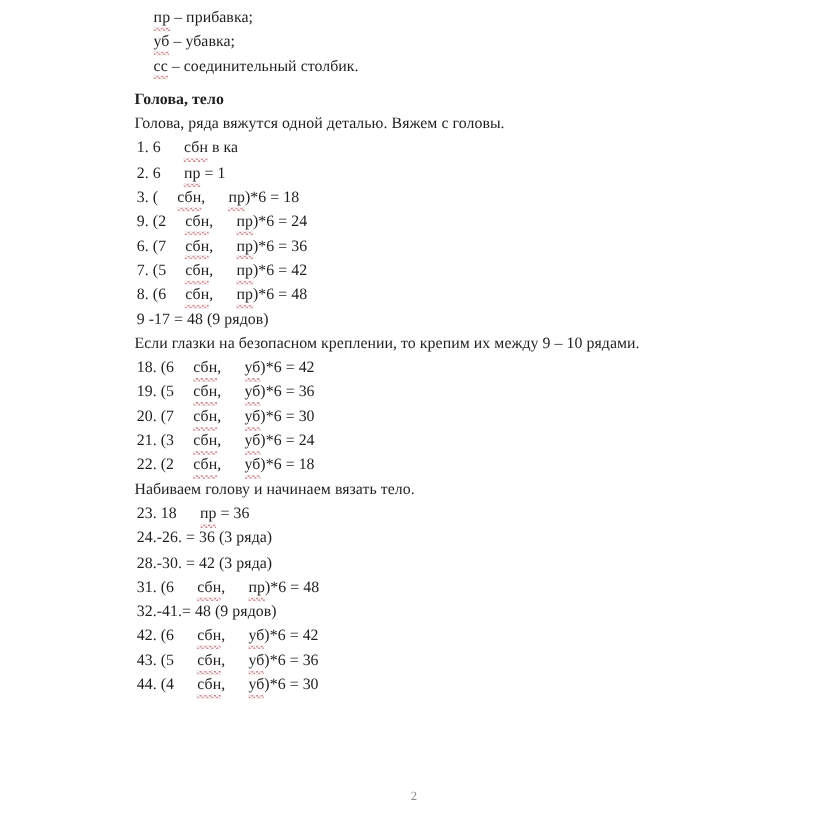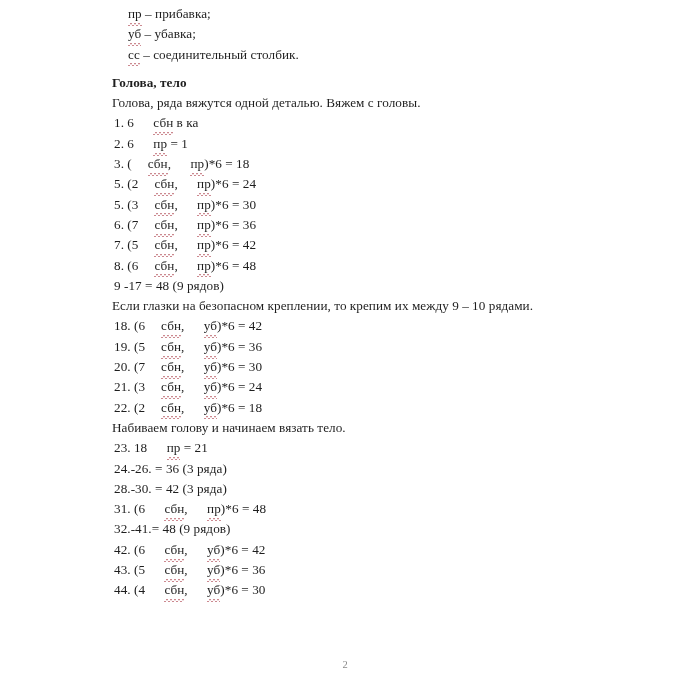--- a/index.html
+++ b/index.html
@@ -101,42 +101,41 @@
     <div class="gap-sm"></div>
 
     <div class="line heading">Голова, тело</div>
 
     <div class="line">Голова, ряда вяжутся одной деталью. Вяжем с головы.</div>
 
     <div class="rows-head-block">
         <div class="line row"><span>1. 6 </span><span class="sp">сбн</span><span> в ка</span></div>
         <div class="line row"><span>2. 6 </span><span class="sp">пр</span><span> = 1</span></div>
         <div class="line row"><span>3. (</span><span class="sp">сбн</span><span>, </span><span class="sp">пр</span><span>)*6 = 18</span></div>
-        <div class="line row"><span>5. (2</span><span class="sp">сбн</span><span>, </span><span class="sp">пр</span><span>)*6 = 24</span></div>
-        <div class="line row"><span>5. (3</span><span class="sp">сбн</span><span>, </span><span class="sp">пр</span><span>)*6 = 30</span></div>
+        <div class="line row"><span>9. (2</span><span class="sp">сбн</span><span>, </span><span class="sp">пр</span><span>)*6 = 24</span></div>
         <div class="line row"><span>6. (7</span><span class="sp">сбн</span><span>, </span><span class="sp">пр</span><span>)*6 = 36</span></div>
         <div class="line row"><span>7. (5</span><span class="sp">сбн</span><span>, </span><span class="sp">пр</span><span>)*6 = 42</span></div>
         <div class="line row"><span>8. (6</span><span class="sp">сбн</span><span>, </span><span class="sp">пр</span><span>)*6 = 48</span></div>
         <div class="line row"><span>9 -17 = 48 (9 рядов)</span></div>
       </div>
 
     <div class="line">Если глазки на безопасном креплении, то крепим их между 9 – 10 рядами.</div>
 
     <div class="rows-decrease-block">
         <div class="line row"><span>18. (6</span><span class="sp">сбн</span><span>, </span><span class="sp">уб</span><span>)*6 = 42</span></div>
         <div class="line row"><span>19. (5</span><span class="sp">сбн</span><span>, </span><span class="sp">уб</span><span>)*6 = 36</span></div>
         <div class="line row"><span>20. (7</span><span class="sp">сбн</span><span>, </span><span class="sp">уб</span><span>)*6 = 30</span></div>
         <div class="line row"><span>21. (3</span><span class="sp">сбн</span><span>, </span><span class="sp">уб</span><span>)*6 = 24</span></div>
         <div class="line row"><span>22. (2</span><span class="sp">сбн</span><span>, </span><span class="sp">уб</span><span>)*6 = 18</span></div>
       </div>
 
     <div class="line">Набиваем голову и начинаем вязать тело.</div>
 
     <div class="rows-body-block">
-        <div class="line row"><span>23. 18 </span><span class="sp">пр</span><span> = 21</span></div>
+        <div class="line row"><span>23. 18 </span><span class="sp">пр</span><span> = 36</span></div>
         <div class="line row"><span>24.-26. = 36 (3 ряда)</span></div>
         <div class="line row"><span>28.-30. = 42 (3 ряда)</span></div>
         <div class="line row"><span>31. (6 </span><span class="sp">сбн</span><span>, </span><span class="sp">пр</span><span>)*6 = 48</span></div>
         <div class="line row"><span>32.-41.= 48 (9 рядов)</span></div>
         <div class="line row"><span>42. (6 </span><span class="sp">сбн</span><span>, </span><span class="sp">уб</span><span>)*6 = 42</span></div>
         <div class="line row"><span>43. (5 </span><span class="sp">сбн</span><span>, </span><span class="sp">уб</span><span>)*6 = 36</span></div>
         <div class="line row"><span>44. (4 </span><span class="sp">сбн</span><span>, </span><span class="sp">уб</span><span>)*6 = 30</span></div>
       </div>
 
   </div>

